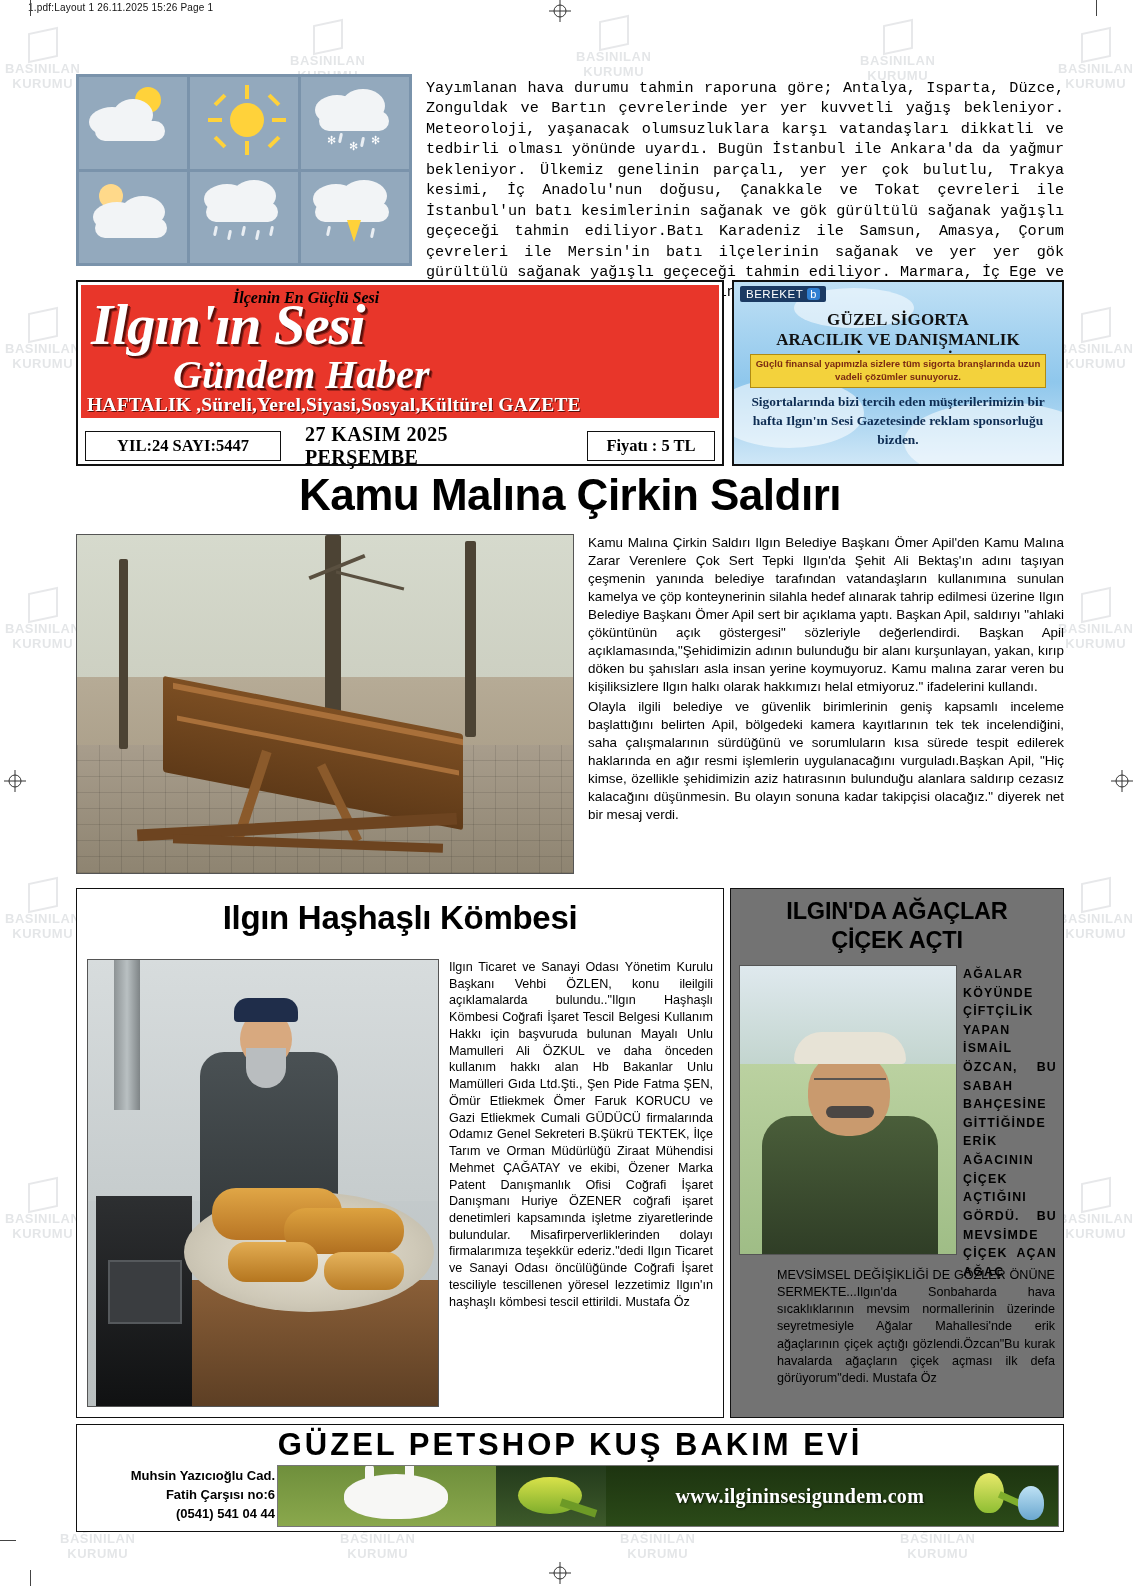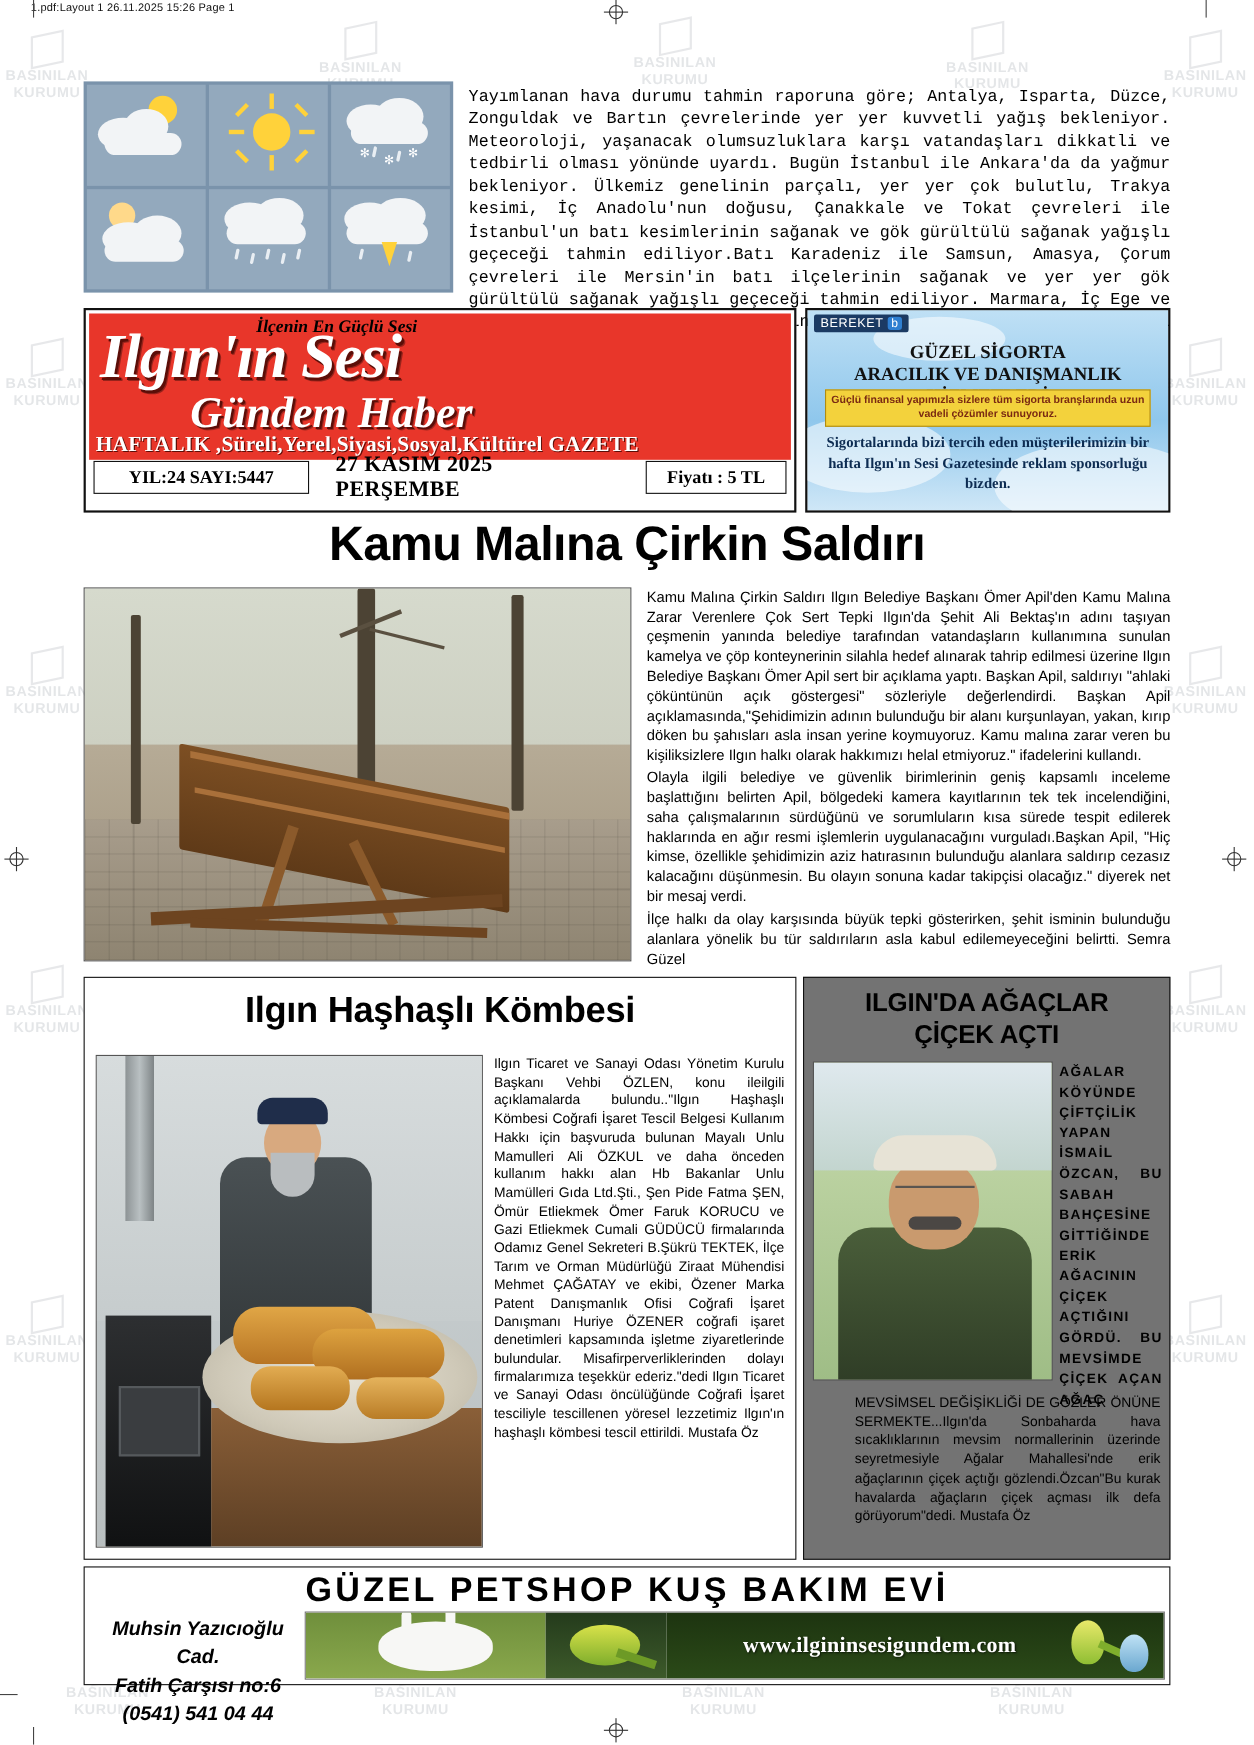--- a/index.html
+++ b/index.html
@@ -94,21 +94,21 @@
     text-shadow:2px 2px 0 #5b0e08, 3px 3px 0 rgba(0,0,0,.3);
   }
   .mast-kinds {
     position:absolute; left:6px; bottom:2px; right:4px;
     font-family:"Liberation Serif", serif; font-weight:700;
     font-size:19.5px; color:#fff; letter-spacing:.2px;
     text-shadow:1px 1px 0 #5b0e08;
   }
   .mast-meta {
     position:absolute; left:3px; right:3px; bottom:3px; height:42px;
-    display:flex; align-items:flex-start; gap:0; padding:0 4px; box-sizing:border-box;
+    display:flex; align-items:flex-end; gap:0; padding:0 4px; box-sizing:border-box;
   }
   .meta-box {
     border:1.6px solid #111; height:30px; display:flex; align-items:center; justify-content:center;
     font-family:"Liberation Serif", serif; font-weight:700; font-size:16.5px; padding:0 8px;
     box-sizing:border-box;
   }
   .meta-yil { width:196px; }
   .meta-date { flex:1; margin:0 16px; border:none; font-size:20px; letter-spacing:.4px; }
   .meta-price { width:128px; }
 
@@ -230,21 +230,21 @@
   .petshop {
     position:absolute; left:76px; top:1424px; width:988px; height:108px;
     border:1.6px solid #111; box-sizing:border-box; background:#fff;
   }
   .pet-title {
     position:absolute; left:0; right:0; top:2px; text-align:center;
     font-weight:700; font-size:31px; letter-spacing:3px;
   }
   .pet-left {
     position:absolute; left:8px; top:42px; width:190px;
-    text-align:center; font-weight:700; font-size:18px; line-height:1.45;font-style:italic;
+    text-align:right; font-weight:700; font-size:13px; line-height:1.45;
   }
   .pet-strip {
     position:absolute; left:200px; right:4px; top:40px; height:62px;
     display:flex; overflow:hidden; border:1px solid #777; box-sizing:border-box;
   }
   .pet-cell { position:relative; overflow:hidden; }
   .pet-c1 { width:28%; background:linear-gradient(#6f8f3c,#8aa84c); }
   .pet-c2 { width:14%; background:linear-gradient(#243b1c,#3d5a2a); }
   .pet-c3 { flex:1; background:linear-gradient(#1d3410,#2b4a18); display:flex; align-items:center; justify-content:center; }
   .pet-url {
@@ -416,21 +416,20 @@
     <div class="ph-wood light" style="left:100px; top:208px; width:282px; height:5px; transform:skewY(11deg);"></div>
     <div class="ph-wood" style="left:170px; top:214px; width:10px; height:96px; transform:rotate(18deg);"></div>
     <div class="ph-wood" style="left:258px; top:226px; width:9px; height:84px; transform:rotate(-26deg);"></div>
     <div class="ph-wood dark" style="left:60px; top:286px; width:320px; height:12px; transform:rotate(-3deg);"></div>
     <div class="ph-wood dark" style="left:96px; top:304px; width:270px; height:9px; transform:rotate(2deg);"></div>
   </div>
 
   <div class="lead-text">
     <p>Kamu Malına Çirkin Saldırı Ilgın Belediye Başkanı Ömer Apil'den Kamu Malına Zarar Verenlere Çok Sert Tepki Ilgın'da Şehit Ali Bektaş'ın adını taşıyan çeşmenin yanında belediye tarafından vatandaşların kullanımına sunulan kamelya ve çöp konteynerinin silahla hedef alınarak tahrip edilmesi üzerine Ilgın Belediye Başkanı Ömer Apil sert bir açıklama yaptı. Başkan Apil, saldırıyı "ahlaki çöküntünün açık göstergesi" sözleriyle değerlendirdi. Başkan Apil açıklamasında,"Şehidimizin adının bulunduğu bir alanı kurşunlayan, yakan, kırıp döken bu şahısları asla insan yerine koymuyoruz. Kamu malına zarar veren bu kişiliksizlere Ilgın halkı olarak hakkımızı helal etmiyoruz." ifadelerini kullandı.</p>
     <p>Olayla ilgili belediye ve güvenlik birimlerinin geniş kapsamlı inceleme başlattığını belirten Apil, bölgedeki kamera kayıtlarının tek tek incelendiğini, saha çalışmalarının sürdüğünü ve sorumluların kısa sürede tespit edilerek haklarında en ağır resmi işlemlerin uygulanacağını vurguladı.Başkan Apil, "Hiç kimse, özellikle şehidimizin aziz hatırasının bulunduğu alanlara saldırıp cezasız kalacağını düşünmesin. Bu olayın sonuna kadar takipçisi olacağız." diyerek net bir mesaj verdi.</p>
-    <p>İlçe halkı da olay karşısında büyük tepki gösterirken, şehit isminin bulunduğu alanlara yönelik bu tür saldırıların asla kabul edilemeyeceğini belirtti. Semra Güzel</p>
   </div>
 
   <div class="kombe-box">
     <div class="kombe-title">Ilgın Haşhaşlı Kömbesi</div>
     <div class="kombe-photo">
       <div style="position:absolute; left:0; top:0; right:0; bottom:0; background:linear-gradient(#cfd6d8,#b9bfc0);"></div>
       <div style="position:absolute; left:0; top:0; right:0; height:54%; background:linear-gradient(#d7dcdd,#c6cccd);"></div>
       <div style="position:absolute; left:26px; top:0; width:26px; height:150px; background:linear-gradient(90deg,#8d9395,#b9c0c2,#7e8486);"></div>
       <div style="position:absolute; left:8px; top:236px; width:96px; height:212px; background:linear-gradient(#2d2f31,#101112);"></div>
       <div style="position:absolute; left:20px; top:300px; width:70px; height:60px; background:#3a3d40; border:2px solid #55595c;"></div>

